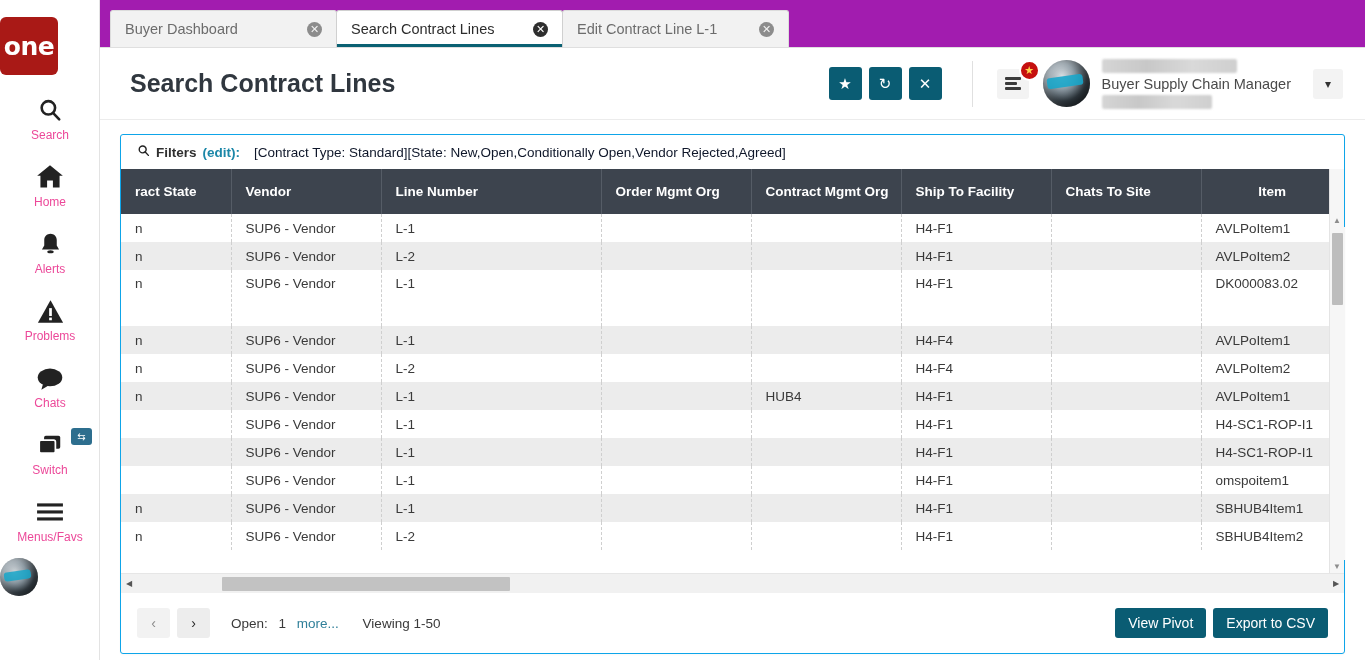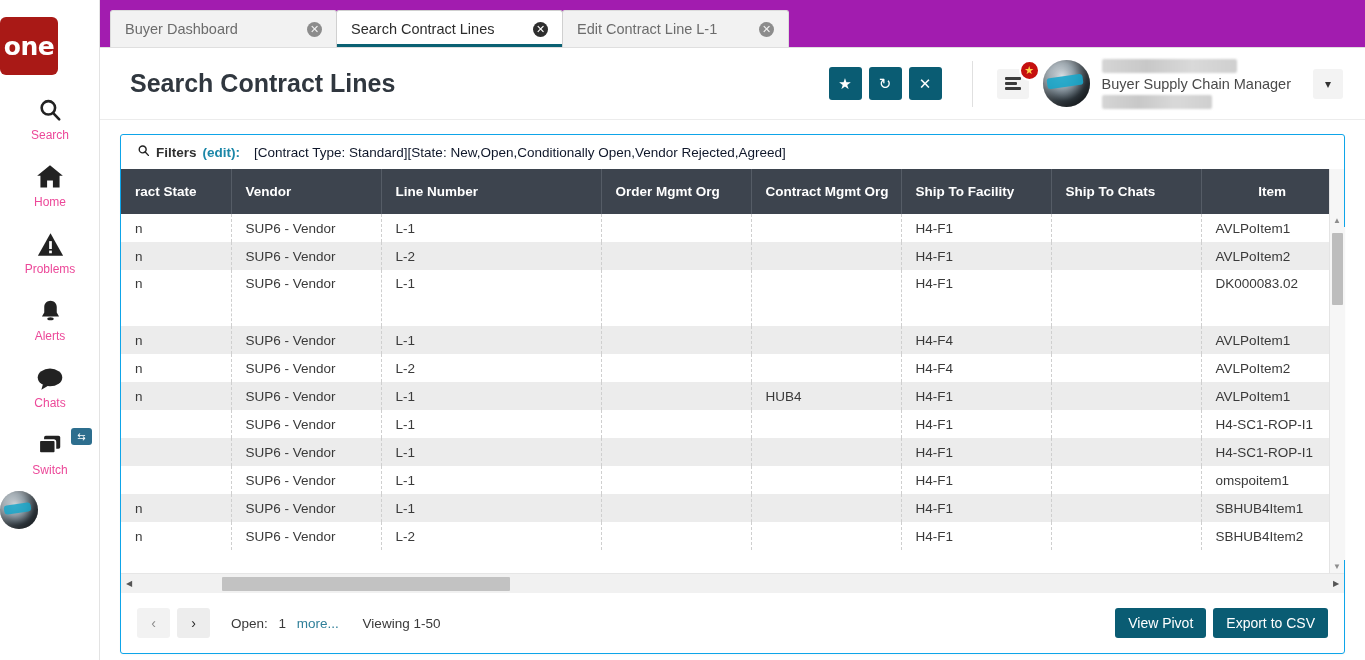--- a/index.html
+++ b/index.html
@@ -236,60 +236,70 @@
       <div class="ic">
         <svg width="28" height="26" viewBox="0 0 24 22" fill="#222">
           <path d="M12 1 L23 10 L20.2 10 L20.2 20 L14.5 20 L14.5 14 L9.5 14 L9.5 20 L3.8 20 L3.8 10 L1 10 Z"></path>
         </svg>
       </div>
       <div class="lbl">Home</div>
     </div>
 
     <div class="rail-item">
       <div class="ic">
+        <svg width="25" height="26" viewBox="0 0 24 24" fill="#222">
+          <path d="M12 2.2 C8.6 2.2 6 4.9 6 8.2 L6 13.4 L3.8 17.2 L20.2 17.2 L18 13.4 L18 8.2 C18 4.9 15.4 2.2 12 2.2 Z"></path>
+          <ellipse cx="12" cy="19.4" rx="3.1" ry="1.5"></ellipse>
+        </svg>
+      </div>
+      <div class="lbl">Alerts</div>
+    </div>
+
+    <div class="rail-item">
+      <div class="ic">
         <svg width="27" height="25" viewBox="0 0 24 22" fill="#222">
           <path d="M12 1 L23.2 21 L0.8 21 Z"></path>
           <rect x="10.8" y="8" width="2.4" height="7" fill="#fff"></rect>
           <rect x="10.8" y="16.4" width="2.4" height="2.4" fill="#fff"></rect>
         </svg>
       </div>
       <div class="lbl">Problems</div>
     </div>
 
     <div class="rail-item">
       <div class="ic">
-        <svg width="25" height="26" viewBox="0 0 24 24" fill="#222">
-          <path d="M12 2.2 C8.6 2.2 6 4.9 6 8.2 L6 13.4 L3.8 17.2 L20.2 17.2 L18 13.4 L18 8.2 C18 4.9 15.4 2.2 12 2.2 Z"></path>
-          <ellipse cx="12" cy="19.4" rx="3.1" ry="1.5"></ellipse>
-        </svg>
-      </div>
-      <div class="lbl">Alerts</div>
-    </div>
-
-    <div class="rail-item">
-      <div class="ic">
         <svg width="28" height="25" viewBox="0 0 26 22" fill="#222">
           <ellipse cx="13" cy="10" rx="11.4" ry="8.2"></ellipse>
           <path d="M6.5 16 L5 21.4 L11.6 17.4 Z"></path>
         </svg>
       </div>
       <div class="lbl">Chats</div>
     </div>
 
     <div class="rail-item">
       <div class="ic">
         <svg width="28" height="24" viewBox="0 0 26 22" fill="#222">
           <rect x="7.5" y="2.5" width="15" height="12" rx="1.6"></rect>
           <rect x="3" y="6.5" width="15" height="12" rx="1.6" stroke="#fff" stroke-width="1.6"></rect>
         </svg>
       </div>
       <div class="switch-badge">⇆</div>
       <div class="lbl">Switch</div>
     </div>
 
+    <div class="rail-item">
+      <div class="ic">
+        <svg width="28" height="22" viewBox="0 0 26 20" fill="#222">
+          <rect x="1" y="2" width="24" height="2.9"></rect>
+          <rect x="1" y="8.5" width="24" height="2.9"></rect>
+          <rect x="1" y="15" width="24" height="2.9"></rect>
+        </svg>
+      </div>
+      <div class="lbl">Menus/Favs</div>
+    </div>
 
     <div class="rail-avatar"></div>
   </div>
 
   <div class="right">
 
     <div class="tabstrip">
       <div class="tab">
         <span>Buyer Dashboard</span>
         <span class="tab-close">✕</span>
@@ -369,21 +379,21 @@
                     <col style="width:128px">
                 </colgroup>
                 <thead>
                   <tr>
                     <th>ract State</th>
                     <th>Vendor</th>
                     <th>Line Number</th>
                     <th>Order Mgmt Org</th>
                     <th>Contract Mgmt Org</th>
                     <th>Ship To Facility</th>
-                    <th>Ship To Chats</th>
+                    <th>Chats To Site</th>
                     <th>Item</th>
                   </tr>
                 </thead>
                 <tbody id="grid-body">
                     <tr class="">
                       <td>n</td>
                       <td>SUP6 - Vendor</td>
                       <td class="link">L-1</td>
                       <td></td>
                       <td></td>

